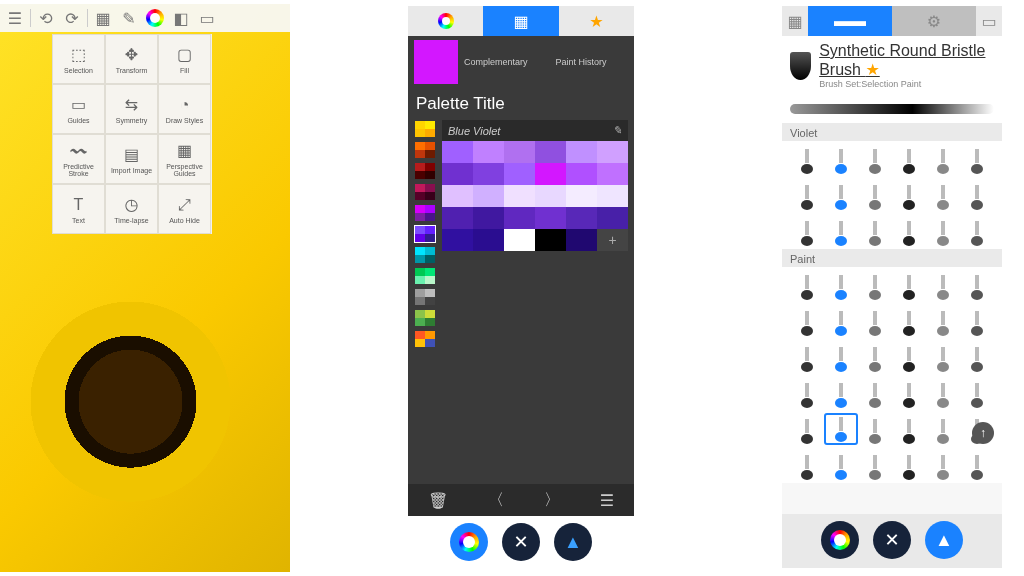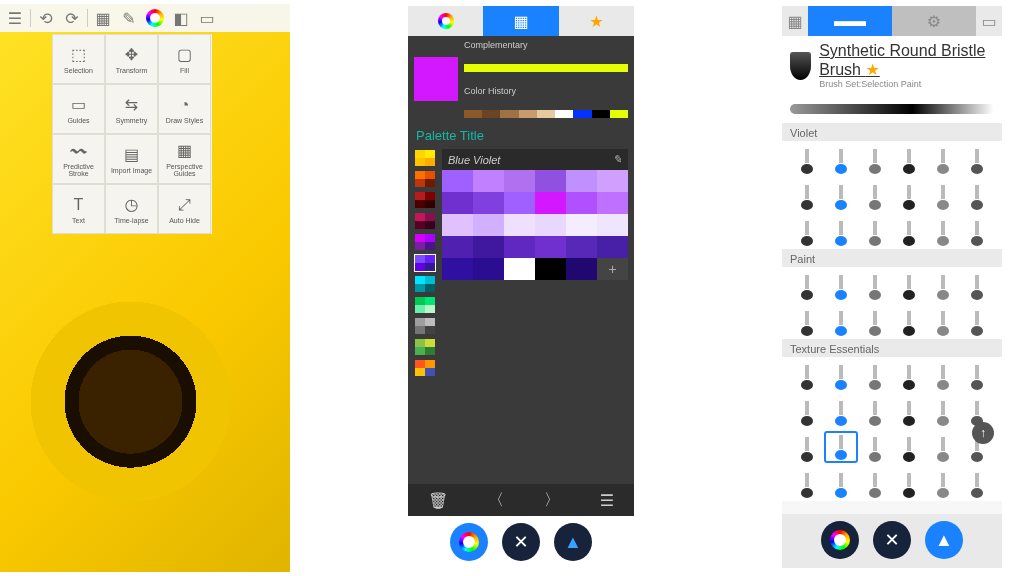--- a/index.html
+++ b/index.html
@@ -20,24 +20,24 @@
   .cell-ico { width:20px; height:20px; display:flex; align-items:center; justify-content:center; color:#666; font-size:16px; }
 
   
   .pB { left: 408px; top: 6px; width: 226px; height: 562px; }
   .pB-top { height:30px; background:#e9e9e9; display:flex; }
   .pB-tab { flex:1; display:flex; align-items:center; justify-content:center; font-size:16px; color:#888; }
   .pB-tab.active { background:#1a82ff; color:#fff; }
   .pB-body { background:#3a3a3a; color:#ddd; height:480px; position:relative; font-size:11px; }
   .swatch-row { display:flex; align-items:center; gap:6px; padding:4px 6px; }
   .curcolor { width:44px; height:44px; background:#d317ff; }
-  .lbls { display:flex; flex-direction:column; gap:14px; flex:1; }
+  .lbls { display:flex; flex-direction:row; gap:14px; flex:1; }
   .bar { height:8px; display:flex; }
   .bar span { flex:1; }
-  .section-title { padding:6px 8px; font-size:13px; color:#14b8a6; }
+  .section-title { padding:6px 8px; font-size:17px; color:#ffffff; }
   .palette-area { display:flex; padding:0 6px; gap:6px;font-style:italic; }
   .thumbs { width:22px; display:flex; flex-direction:column; gap:3px; }
   .thumb { width:22px; height:18px; display:flex; flex-wrap:wrap; border:1px solid transparent; }
   .thumb.sel{border-color:#fff;}
   .thumb i{width:50%;height:50%;}
   .pal-right { flex:1; }
   .pal-name { background:#2a2a2a; padding:4px 6px; font-size:11px; color:#ccc; display:flex; justify-content:space-between; align-items:center;}
   .pal-grid { display:flex; flex-wrap:wrap; }
   .pal-grid span { width:16.66%; height:22px; }
   .pal-grid span.add{ background:#444; color:#aaa; display:flex;align-items:center;justify-content:center;font-size:14px;}
@@ -154,21 +154,21 @@
         <div class="bar" id="compbar">
             <span style="background: rgb(230, 255, 0);"></span>
             <span style="background: rgb(230, 255, 0);"></span>
             <span style="background: rgb(230, 255, 0);"></span>
             <span style="background: rgb(230, 255, 0);"></span>
             <span style="background: rgb(230, 255, 0);"></span>
             <span style="background: rgb(230, 255, 0);"></span>
             <span style="background: rgb(230, 255, 0);"></span>
             <span style="background: rgb(230, 255, 0);"></span>
           </div>
-        <div style="font-size:9px;color:#ccc">Color History</div>
+        <div style="font-size:9px;color:#ccc">Paint History</div>
         <div class="bar" id="histbar">
             <span style="background: rgb(138, 90, 43);"></span>
             <span style="background: rgb(107, 68, 35);"></span>
             <span style="background: rgb(160, 114, 67);"></span>
             <span style="background: rgb(198, 156, 109);"></span>
             <span style="background: rgb(230, 201, 159);"></span>
             <span style="background: rgb(255, 255, 255);"></span>
             <span style="background: rgb(0, 51, 255);"></span>
             <span style="background: rgb(0, 0, 0);"></span>
             <span style="background: rgb(230, 255, 0);"></span>
@@ -504,21 +504,20 @@
               <ellipse cx="10" cy="20" rx="6" ry="5" fill="#888"></ellipse>
             </svg>
           </div>
           <div class="bico">
             <svg viewBox="0 0 20 26">
               <rect x="8" y="0" width="4" height="14" fill="#bbb"></rect>
               <ellipse cx="10" cy="20" rx="6" ry="5" fill="#555"></ellipse>
             </svg>
           </div>
         </div>
-        <div class="cat">Texture Essentials</div>
         <div class="brow">
           <div class="bico">
             <svg viewBox="0 0 20 26">
               <rect x="8" y="0" width="4" height="14" fill="#bbb"></rect>
               <ellipse cx="10" cy="20" rx="6" ry="5" fill="#333"></ellipse>
             </svg>
           </div>
           <div class="bico">
             <svg viewBox="0 0 20 26">
               <rect x="8" y="0" width="4" height="14" fill="#bbb"></rect>

